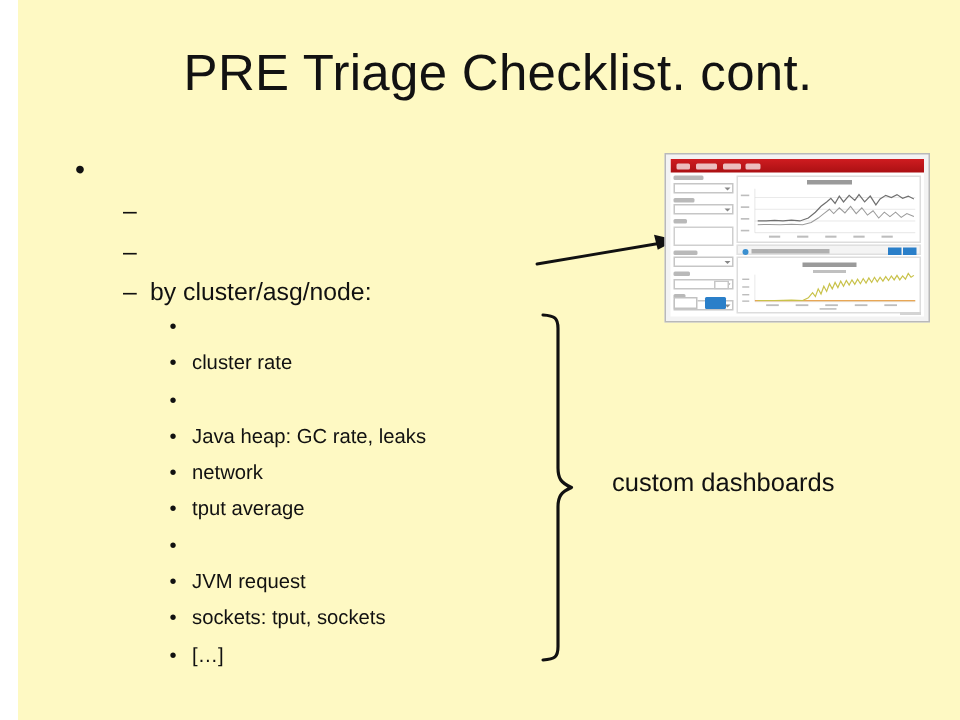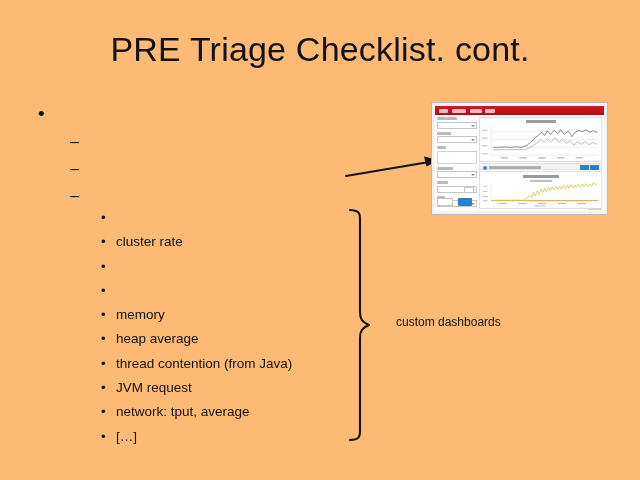--- a/index.html
+++ b/index.html
@@ -12,21 +12,22 @@
     height: 480px;
     position: relative;
     overflow: hidden;
     font-family: "Liberation Sans", sans-serif;
     color: #000000;
     -webkit-font-smoothing: antialiased;
   }
   .slide {
     position: absolute;
     inset: 0;
-    background: #fdba74;
+    background: #fef9c3;
+    margin-left: 12px;
   }
 
   
   .slide-title {
     position: absolute;
     left: 0;
     top: 30px;
     width: 640px;
     text-align: center;
     font-size: 34px;
@@ -101,21 +102,21 @@
     left: 348px;
     top: 208px;
     width: 30px;
     height: 234px;
   }
   .brace-wrap svg { display: block; }
   .brace-caption {
     position: absolute;
     left: 396px;
     top: 312px;
-    font-size: 12px;
+    font-size: 17px;
     line-height: 20px;
     color: #111;
     white-space: nowrap;
   }
 
   
   .arrow-svg {
     position: absolute;
     left: 340px;
     top: 150px;
@@ -331,57 +332,58 @@
     <div class="lvl2">
       <span class="bullet-dash">–</span>
     </div>
 
     <div class="lvl2">
       <span class="bullet-dash">–</span>
     </div>
 
     <div class="lvl2">
       <span class="bullet-dash">–</span>
+      <span>by cluster/asg/node:</span>
     </div>
   </div>
 
   <div class="lvl3-list">
 
     <div class="lvl3">
       <span class="bullet-dot-sm">•</span>
     </div>
     <div class="lvl3">
       <span class="bullet-dot-sm">•</span>
       <span>cluster rate</span>
     </div>
     <div class="lvl3">
       <span class="bullet-dot-sm">•</span>
     </div>
     <div class="lvl3">
       <span class="bullet-dot-sm">•</span>
-    </div>
-    <div class="lvl3">
-      <span class="bullet-dot-sm">•</span>
-      <span>memory</span>
-    </div>
-    <div class="lvl3">
-      <span class="bullet-dot-sm">•</span>
-      <span>heap average</span>
-    </div>
-    <div class="lvl3">
-      <span class="bullet-dot-sm">•</span>
-      <span>thread contention (from Java)</span>
+      <span>Java heap: GC rate, leaks</span>
+    </div>
+    <div class="lvl3">
+      <span class="bullet-dot-sm">•</span>
+      <span>network</span>
+    </div>
+    <div class="lvl3">
+      <span class="bullet-dot-sm">•</span>
+      <span>tput average</span>
+    </div>
+    <div class="lvl3">
+      <span class="bullet-dot-sm">•</span>
     </div>
     <div class="lvl3">
       <span class="bullet-dot-sm">•</span>
       <span>JVM request</span>
     </div>
     <div class="lvl3">
       <span class="bullet-dot-sm">•</span>
-      <span>network: tput, average</span>
+      <span>sockets: tput, sockets</span>
     </div>
     <div class="lvl3">
       <span class="bullet-dot-sm">•</span>
       <span>[…]</span>
     </div>
   </div>
 
   <div class="brace-wrap">
     <svg width="30" height="234" viewBox="0 0 30 234" fill="none" xmlns="http://www.w3.org/2000/svg">
       <path d="M2 2 C10 2.5, 12 4, 12 11

